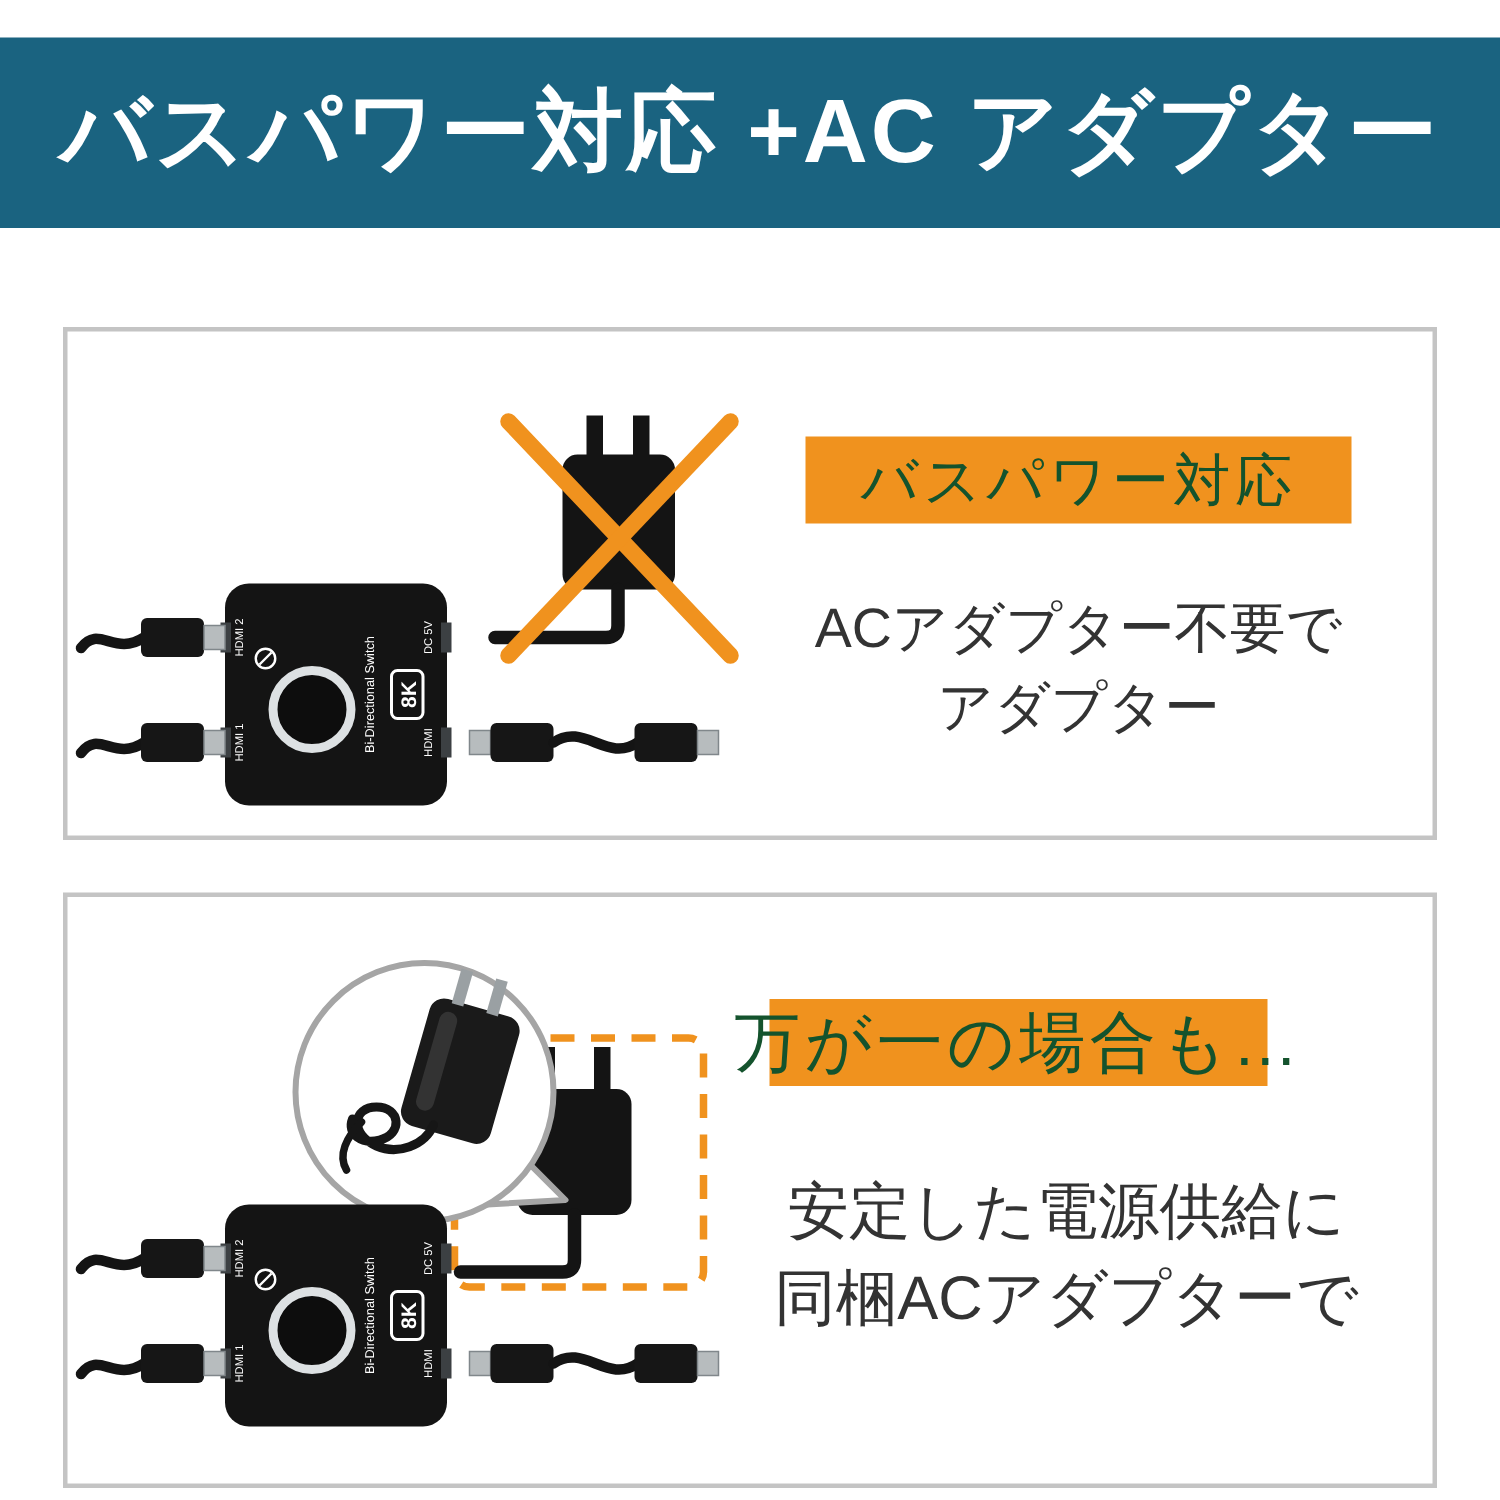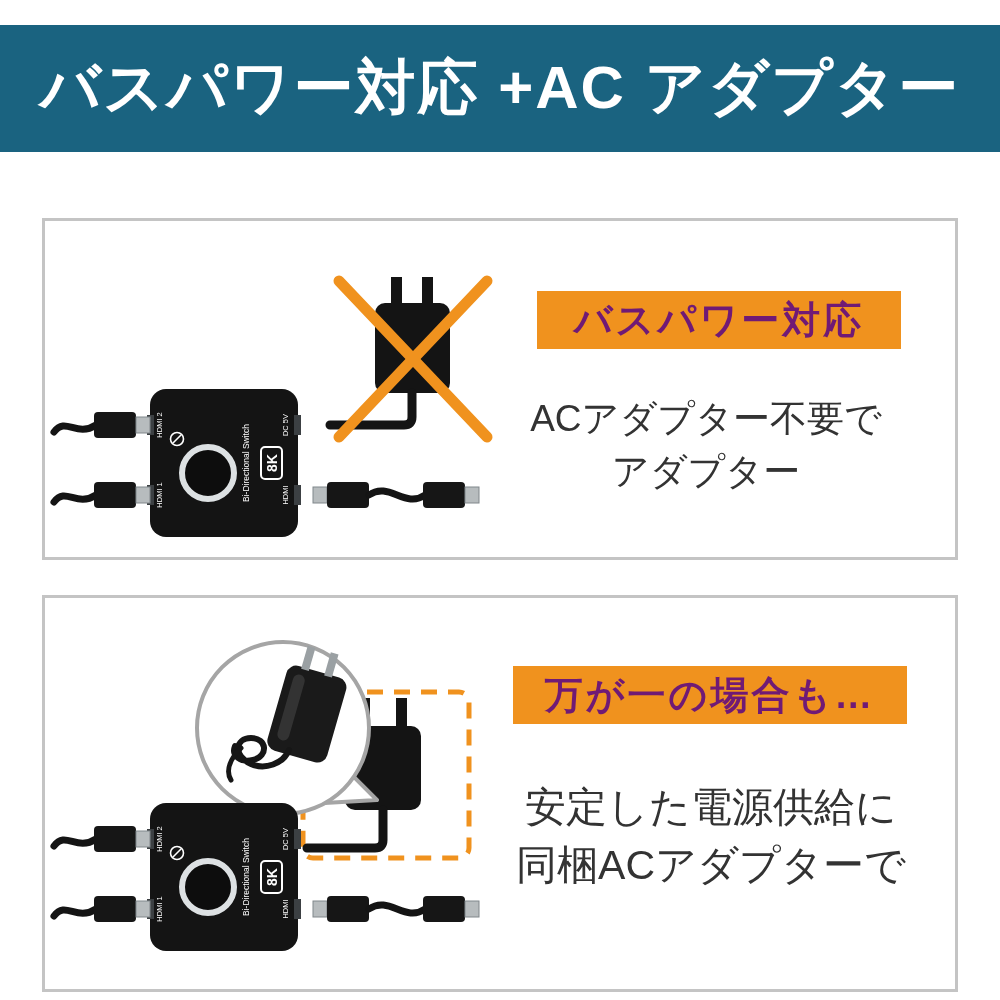--- a/index.html
+++ b/index.html
@@ -18,31 +18,31 @@
     letter-spacing:2px;white-space:nowrap;
   }
   .panel{
     position:absolute;left:42px;width:916px;background:#ffffff;
     border:3px solid var(--panel-border,#C4C4C4);box-sizing:border-box;
   }
   .panel-1{top:218px;height:342px}
   .panel-2{top:595px;height:397px}
   .panel svg{position:absolute;left:0;top:0}
   .badge{
-    position:absolute;background:var(--accent-orange,#F0921E);color:#701a75;
-    font-weight:700;display:flex;align-items:center;justify-content:center;
+    position:absolute;background:var(--accent-orange,#F0921E);color:#14532d;
+    font-weight:400;display:flex;align-items:center;justify-content:center;
     letter-spacing:3px;white-space:nowrap;
   }
   .badge-1{left:492px;top:70px;width:364px;height:58px;font-size:38px}
-  .badge-2{left:468px;top:68px;width:394px;height:58px;font-size:38px}
+  .badge-2{left:468px;top:68px;width:332px;height:58px;font-size:44px}
   .caption{
     position:absolute;color:var(--text-dark,#333333);
     text-align:center;line-height:1.42;white-space:nowrap;
   }
-  .caption-1{left:435px;top:172px;width:452px;font-size:37px}
+  .caption-1{left:448px;top:172px;width:452px;font-size:37px}
   .caption-2{left:438px;top:180px;width:456px;font-size:41px}
 
   .dev-body{fill:var(--device-black,#141414)}
   .dev-port{fill:#3c4043}
   .dev-label{fill:#ffffff;font-family:"Liberation Sans",sans-serif}
   .cable{fill:none;stroke:#141414;stroke-width:7;stroke-linecap:round}
   .plug-body{fill:#161616}
   .plug-tip{fill:#b7bcbe;stroke:#80878b;stroke-width:1}
   .cord{fill:none;stroke:#141414;stroke-width:9;stroke-linecap:round}
   .silhouette{fill:#141414}

